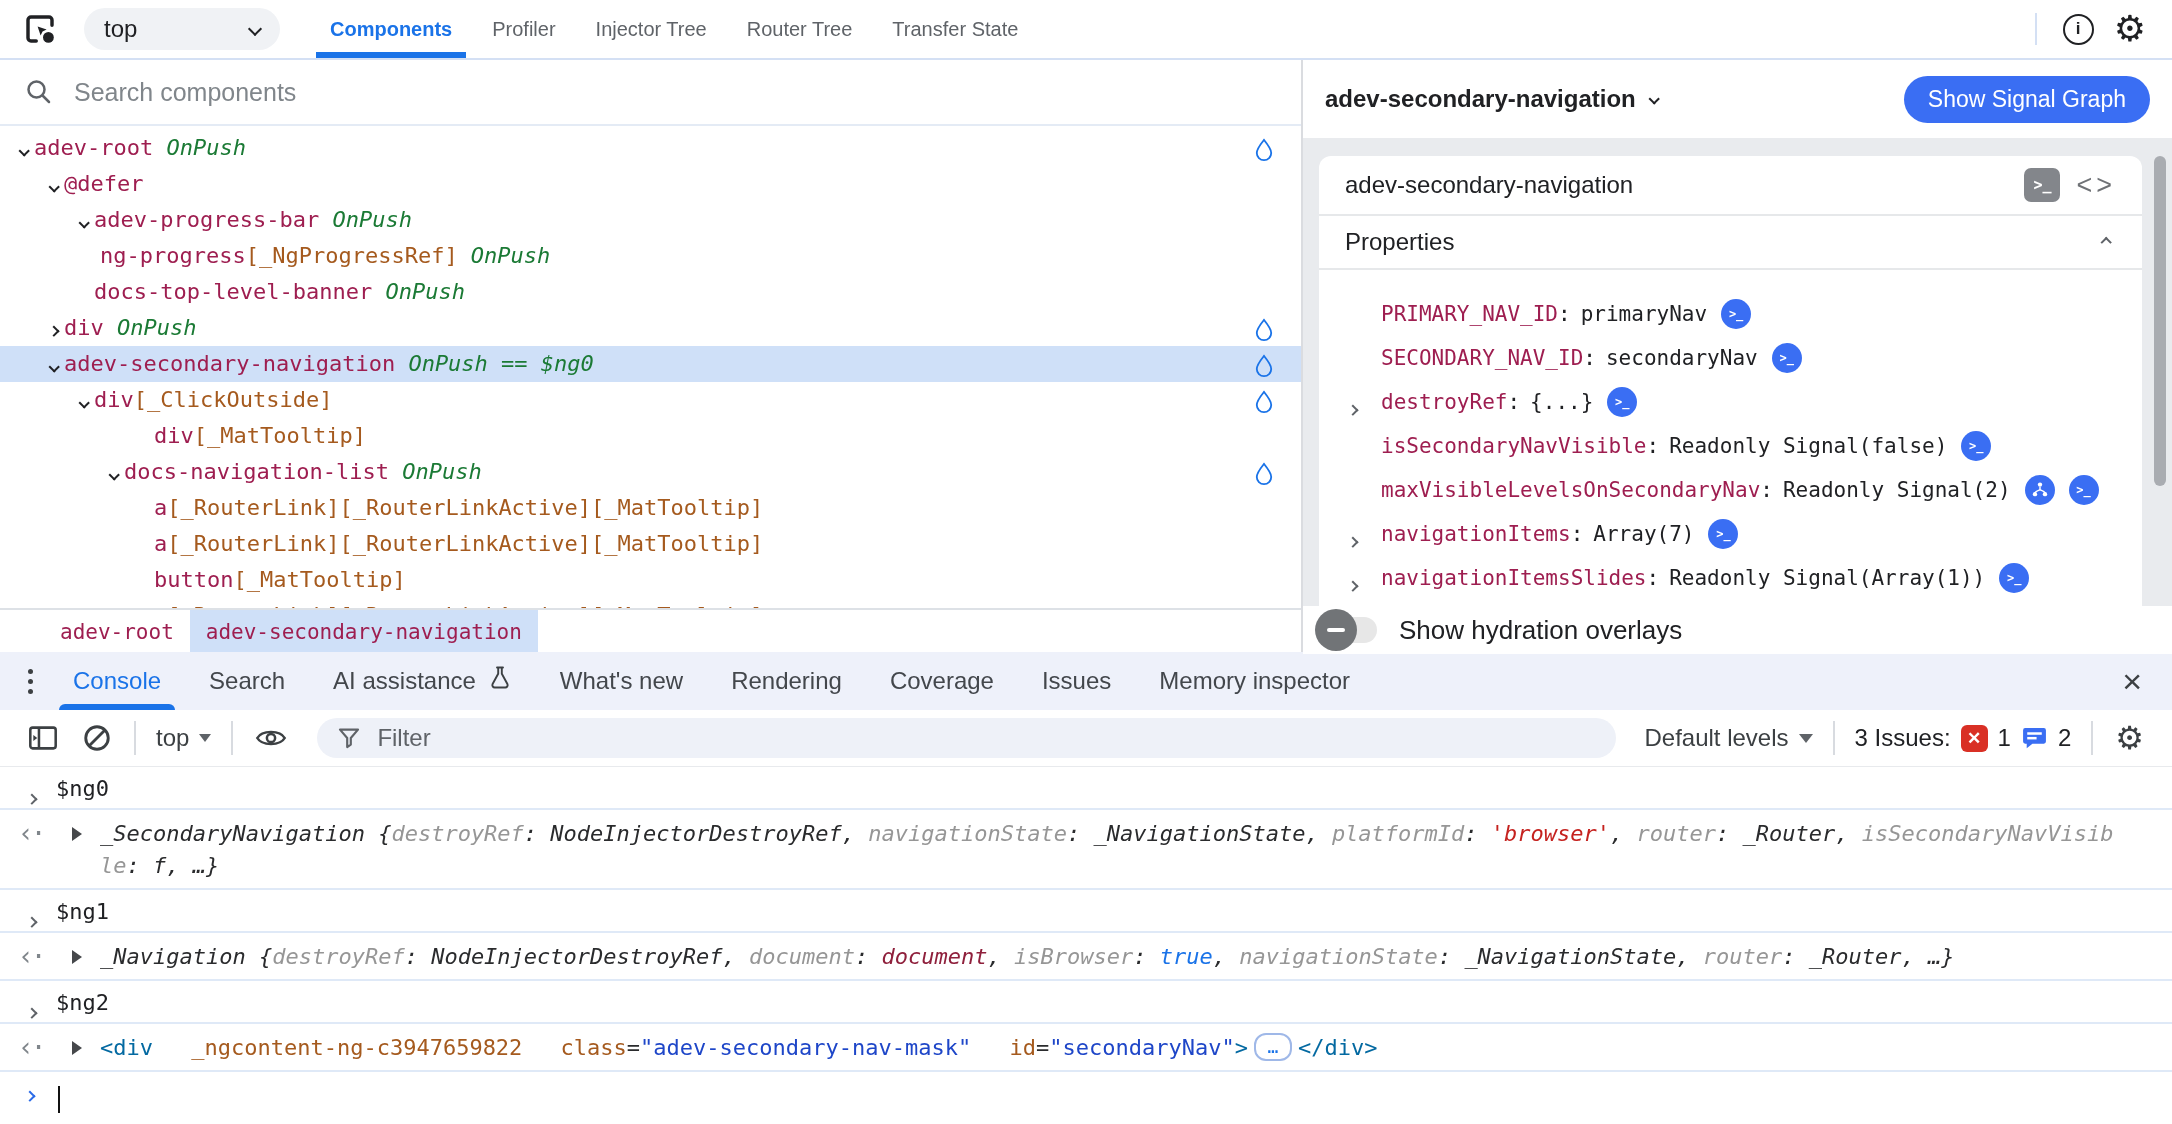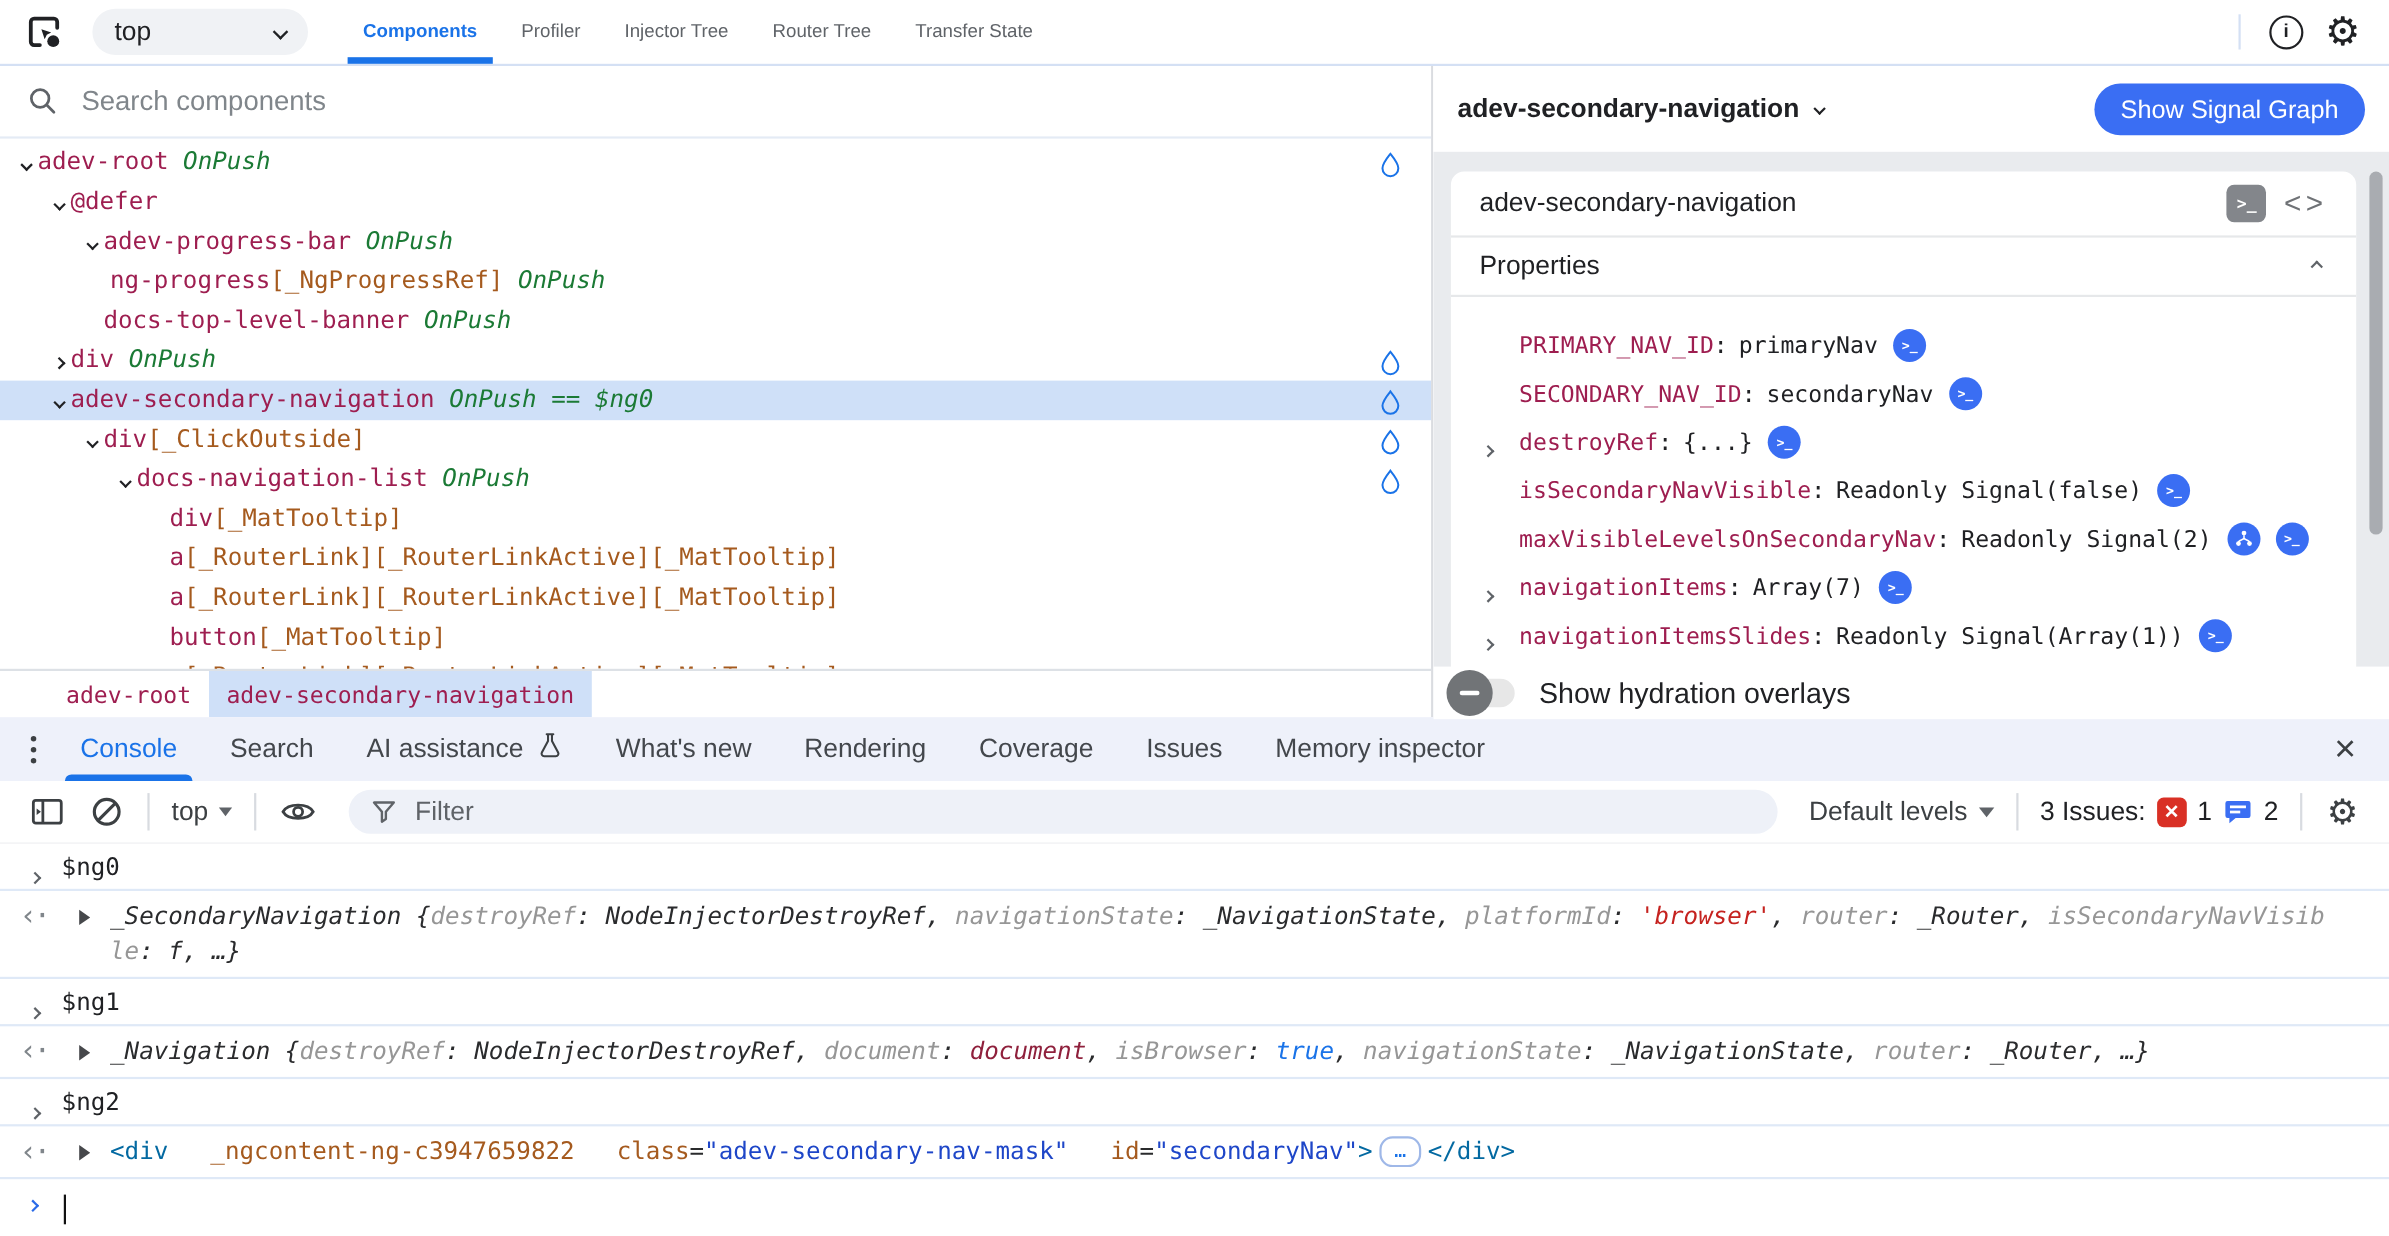--- a/index.html
+++ b/index.html
@@ -14,21 +14,21 @@
   .cv.up{transform:rotate(-135deg);}
   .cv.sm{padding:3.2px;border-width:0 2.2px 2.2px 0;}
   .cv.gray{border-color:#5f6368;}
 
   
   .ng-topbar{height:58px;display:flex;align-items:center;background:#fff;border-bottom:2px solid #d4e0f4;position:relative;}
   .inspect-icon{margin-left:22px;width:36px;height:36px;flex:0 0 auto;}
   .frame-pill{margin-left:26px;background:#f0f2f5;border-radius:22px;height:42px;width:196px;display:flex;align-items:center;padding:0 20px;font-size:24px;color:#202124;box-sizing:border-box;cursor:default;}
   .frame-pill .cv{margin-left:auto;}
   .ng-tabs{display:flex;margin-left:30px;height:100%;}
-  .ng-tab{padding:0 20px;display:flex;align-items:center;font-size:17px;color:#5f6368;position:relative;cursor:default;}
+  .ng-tab{padding:0 20px;display:flex;align-items:center;font-size:20px;color:#5f6368;position:relative;cursor:default;}
   .ng-tab.active{color:#1a73e8;font-weight:700;}
   .ng-tab.active::after{content:"";position:absolute;left:6px;right:6px;bottom:0;height:6px;background:#1a73e8;}
   .topbar-right{margin-left:auto;display:flex;align-items:center;}
   .v-div{width:2px;height:32px;background:#d4e0f4;}
   .icon-btn{display:flex;align-items:center;justify-content:center;}
   .info-circ{width:27px;height:27px;border:2.6px solid #202124;border-radius:50%;display:flex;align-items:center;justify-content:center;margin:0 20px 0 26px;font-size:17px;font-weight:700;}
   .gear{font-size:36px;line-height:1;color:#202124;margin-right:26px;}
 
   
   .ng-main{display:flex;height:594px;}
@@ -180,24 +180,24 @@
           <div class="tree-row" style="padding-left: 74px;"><span class="tr-slot"></span><span class="t-name">docs-top-level-banner</span><span class="t-onpush"> OnPush</span></div>
           <div class="tree-row" style="padding-left: 44px;"><span class="tr-slot"><span class="cv sm right"></span></span><span class="t-name">div</span><span class="t-onpush"> OnPush</span><span class="drop-ic"><svg width="22" height="25" viewBox="0 0 22 26">
                 <path d="M11 3C8.6 6 3.5 12.2 3.5 16.6a7.5 7.5 0 0 0 15 0C18.5 12.2 13.4 6 11 3Z" stroke="#1a73e8" stroke-width="1.9" fill="none"></path>
               </svg></span></div>
           <div class="tree-row selected" style="padding-left: 44px;"><span class="tr-slot"><span class="cv sm down"></span></span><span class="t-name">adev-secondary-navigation</span><span class="t-onpush"> OnPush</span><span class="t-suffix"> == $ng0</span><span class="drop-ic"><svg width="22" height="25" viewBox="0 0 22 26">
                 <path d="M11 3C8.6 6 3.5 12.2 3.5 16.6a7.5 7.5 0 0 0 15 0C18.5 12.2 13.4 6 11 3Z" stroke="#1a73e8" stroke-width="1.9" fill="none"></path>
               </svg></span></div>
           <div class="tree-row" style="padding-left: 74px;"><span class="tr-slot"><span class="cv sm down"></span></span><span class="t-name">div</span><span class="t-dir">[_ClickOutside]</span><span class="drop-ic"><svg width="22" height="25" viewBox="0 0 22 26">
                 <path d="M11 3C8.6 6 3.5 12.2 3.5 16.6a7.5 7.5 0 0 0 15 0C18.5 12.2 13.4 6 11 3Z" stroke="#1a73e8" stroke-width="1.9" fill="none"></path>
               </svg></span></div>
+          <div class="tree-row" style="padding-left: 134px;"><span class="tr-slot"></span><span class="t-name">div</span><span class="t-dir">[_MatTooltip]</span></div>
           <div class="tree-row" style="padding-left: 104px;"><span class="tr-slot"><span class="cv sm down"></span></span><span class="t-name">docs-navigation-list</span><span class="t-onpush"> OnPush</span><span class="drop-ic"><svg width="22" height="25" viewBox="0 0 22 26">
                 <path d="M11 3C8.6 6 3.5 12.2 3.5 16.6a7.5 7.5 0 0 0 15 0C18.5 12.2 13.4 6 11 3Z" stroke="#1a73e8" stroke-width="1.9" fill="none"></path>
               </svg></span></div>
-          <div class="tree-row" style="padding-left: 134px;"><span class="tr-slot"></span><span class="t-name">div</span><span class="t-dir">[_MatTooltip]</span></div>
           <div class="tree-row" style="padding-left: 134px;"><span class="tr-slot"></span><span class="t-name">a</span><span class="t-dir">[_RouterLink][_RouterLinkActive][_MatTooltip]</span></div>
           <div class="tree-row" style="padding-left: 134px;"><span class="tr-slot"></span><span class="t-name">a</span><span class="t-dir">[_RouterLink][_RouterLinkActive][_MatTooltip]</span></div>
           <div class="tree-row" style="padding-left: 134px;"><span class="tr-slot"></span><span class="t-name">button</span><span class="t-dir">[_MatTooltip]</span></div>
           <div class="tree-row" style="padding-left: 134px;"><span class="tr-slot"></span><span class="t-name">a</span><span class="t-dir">[_RouterLink][_RouterLinkActive][_MatTooltip]</span></div>
         </div>
       <div class="breadcrumb mono" id="breadcrumb">
           <span class="crumb">adev-root</span>
           <span class="crumb active">adev-secondary-navigation</span>
         </div>
     </section>

